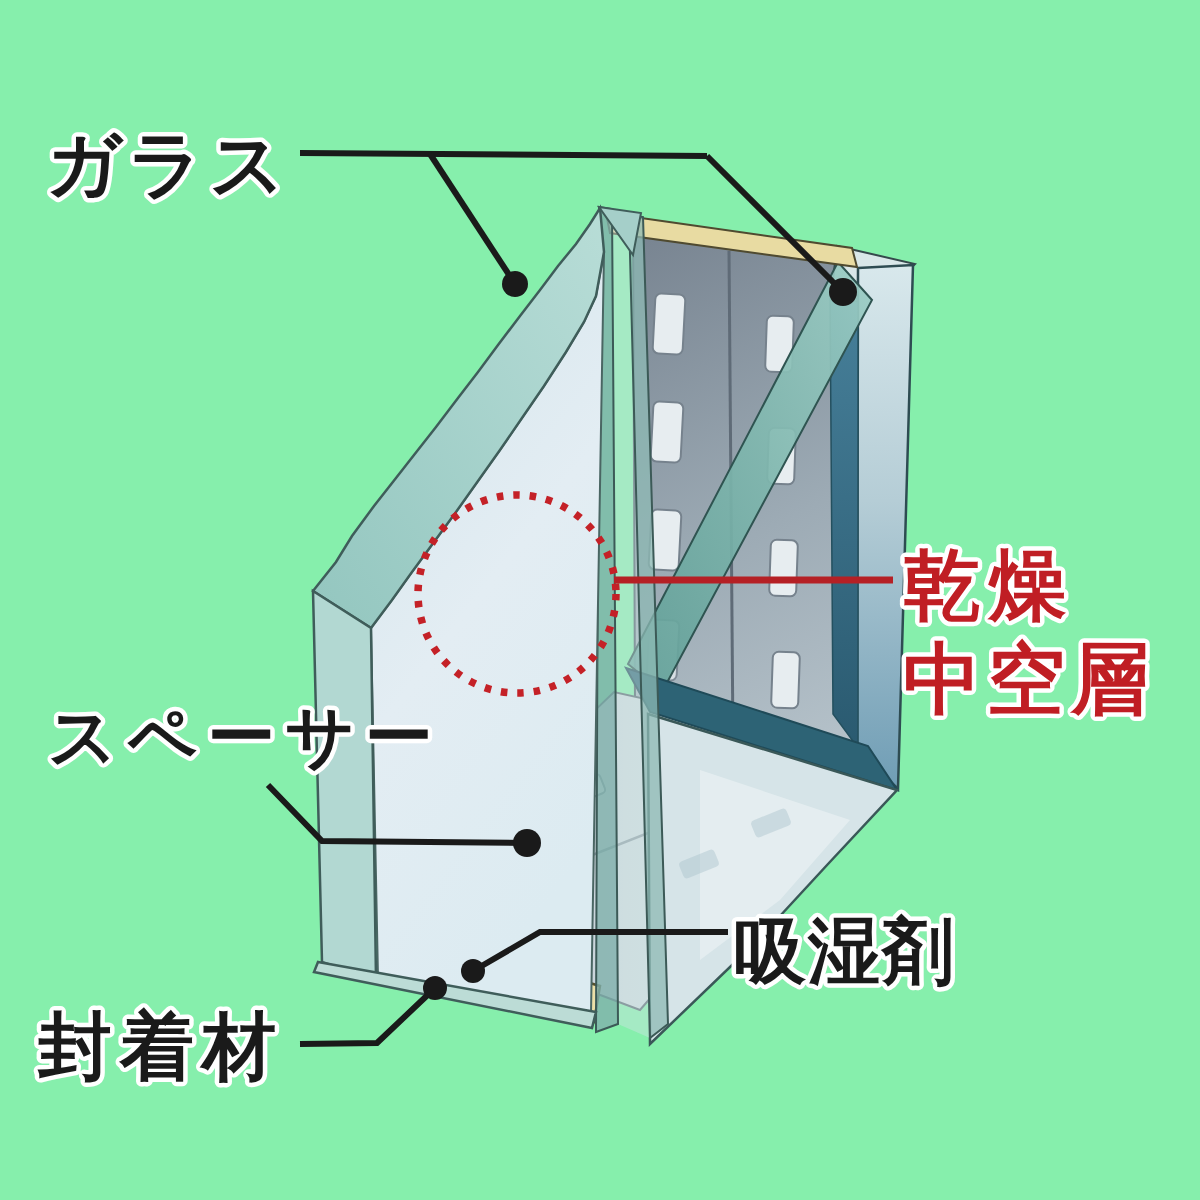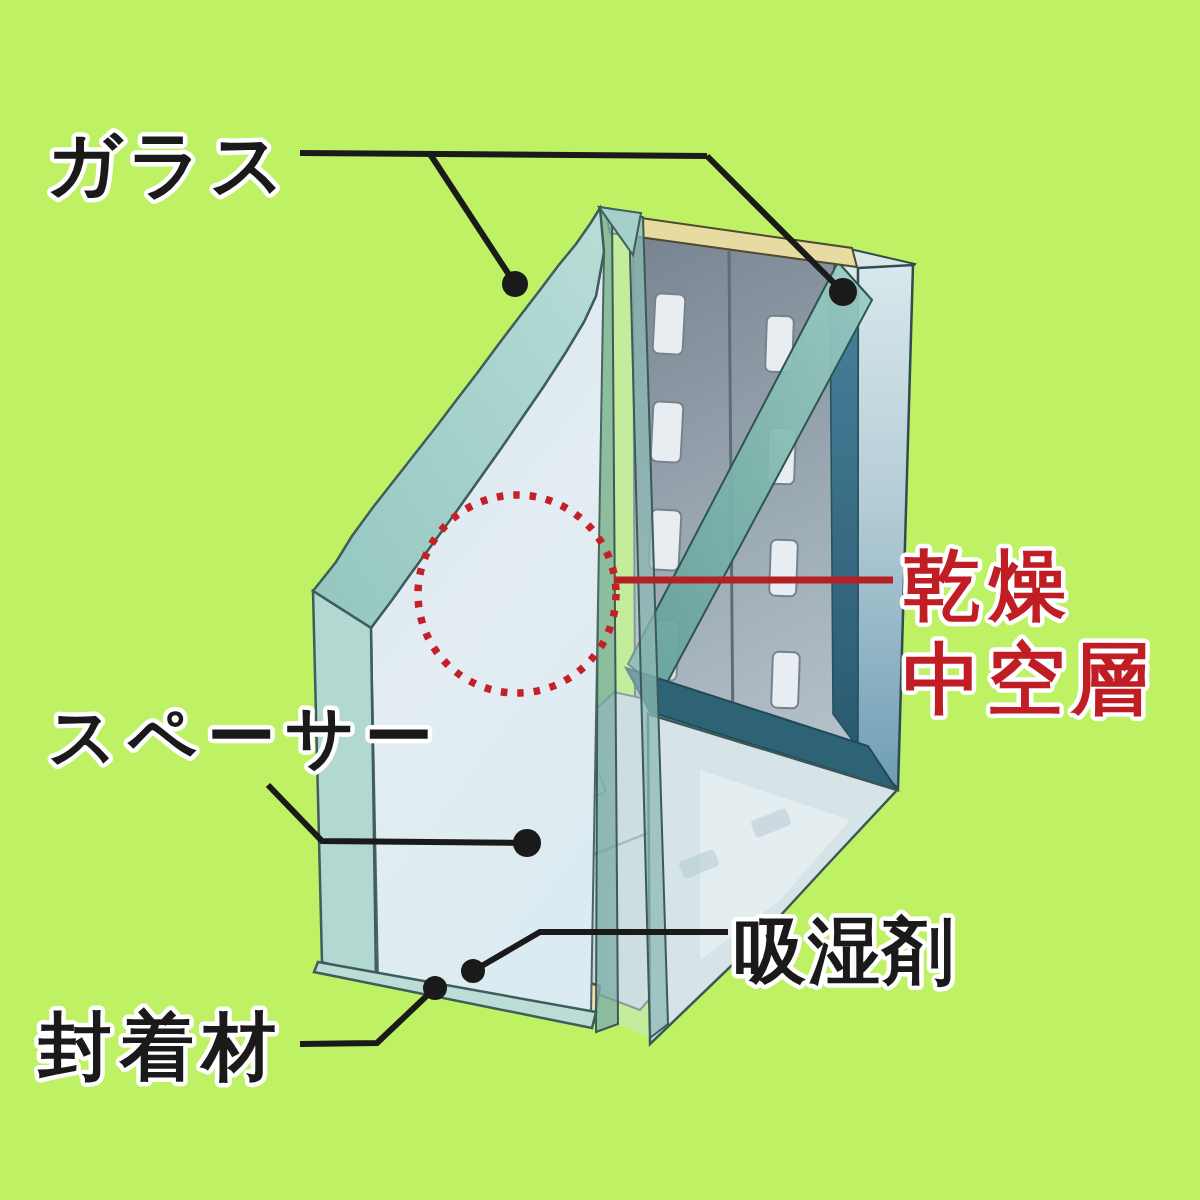--- a/index.html
+++ b/index.html
@@ -2,21 +2,21 @@
 <html style="--ink: #1a1a1a; --red-text: #c01e24; --red-line: #b52025; --red-dots: #c42127;"><head>
 <meta charset="utf-8">
 <style>
   :root{
     --ink:#1a1a1a;
     --red-text:#c01e24;
     --red-line:#b52025;
     --red-dots:#c42127;
   }
   html,body{margin:0;padding:0;background:#fff;}
-  .stage{position:relative;width:1200px;height:1200px;background:#bef264;overflow:hidden;}
+  .stage{position:relative;width:1200px;height:1200px;background:#86efac;overflow:hidden;}
   svg{display:block;}
   .lbl{
     font-family:"Liberation Sans","DejaVu Sans",sans-serif;
     font-weight:bold;
     fill:var(--ink);
     paint-order:stroke;
     stroke:#ffffff;
     stroke-width:9px;
     stroke-linejoin:round;
   }

